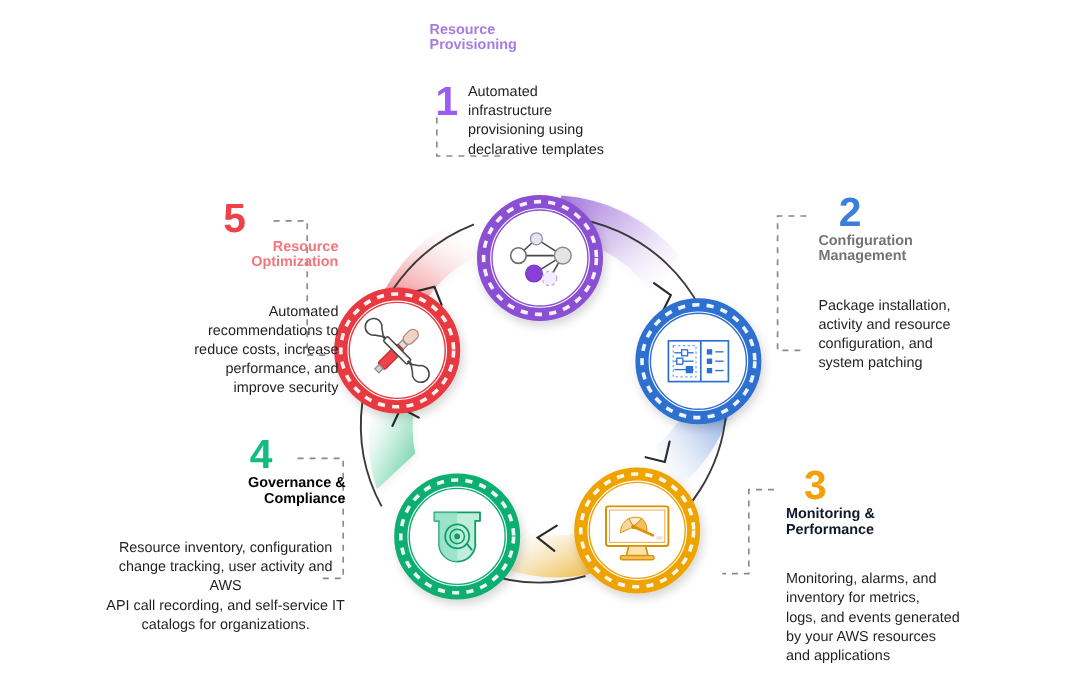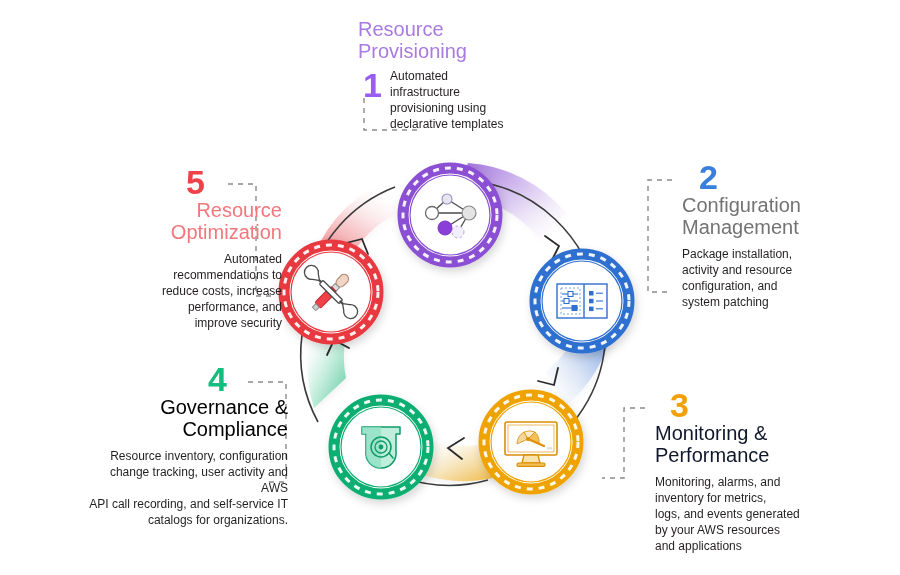--- a/index.html
+++ b/index.html
@@ -15,21 +15,21 @@
   
   #wheel{position:absolute;left:0;top:0;width:900px;height:575px;}
 
   
   .label{position:absolute;}
   .num{
     font-size:34px;font-weight:700;line-height:1;
     letter-spacing:-1px;
   }
   .title{
-    font-size:20px;font-weight:400;line-height:1.12;
+    font-size:12px;font-weight:700;line-height:1.12;
     white-space:pre-line;
   }
   .desc{
     font-size:12px;color:#231f20;line-height:1.34;
     white-space:pre-line;
   }
 
   
   #lbl1{left:358px;top:18px;width:180px;}
   #lbl1 .title{color:#a97ae0;}
@@ -45,21 +45,21 @@
   
   #lbl3{left:655px;top:388px;width:210px;}
   #lbl3 .num{color:#f2a007;position:absolute;left:15px;top:0px;}
   #lbl3 .title{color:#0f172a;position:absolute;left:0px;top:34px;}
   #lbl3 .desc{position:absolute;left:0px;top:86px;width:180px;}
 
   
   #lbl4{left:88px;top:362px;width:200px;text-align:right;}
   #lbl4 .num{color:#12bd7e;position:absolute;right:62px;top:0px;}
   #lbl4 .title{color:#000000;position:absolute;right:0px;top:34px;text-align:right;}
-  #lbl4 .desc{position:absolute;right:0px;top:86px;width:200px;text-align:right;}
+  #lbl4 .desc{position:absolute;right:0px;top:86px;width:200px;text-align:center;}
 
   
   #lbl5{left:82px;top:165px;width:200px;text-align:right;}
   #lbl5 .num{color:#ef4248;position:absolute;right:78px;top:0px;}
   #lbl5 .title{color:#f4767c;position:absolute;right:0px;top:34px;}
   #lbl5 .desc{position:absolute;right:0px;top:86px;width:180px;text-align:right;}
 </style>
 </head>
 <body>
 

